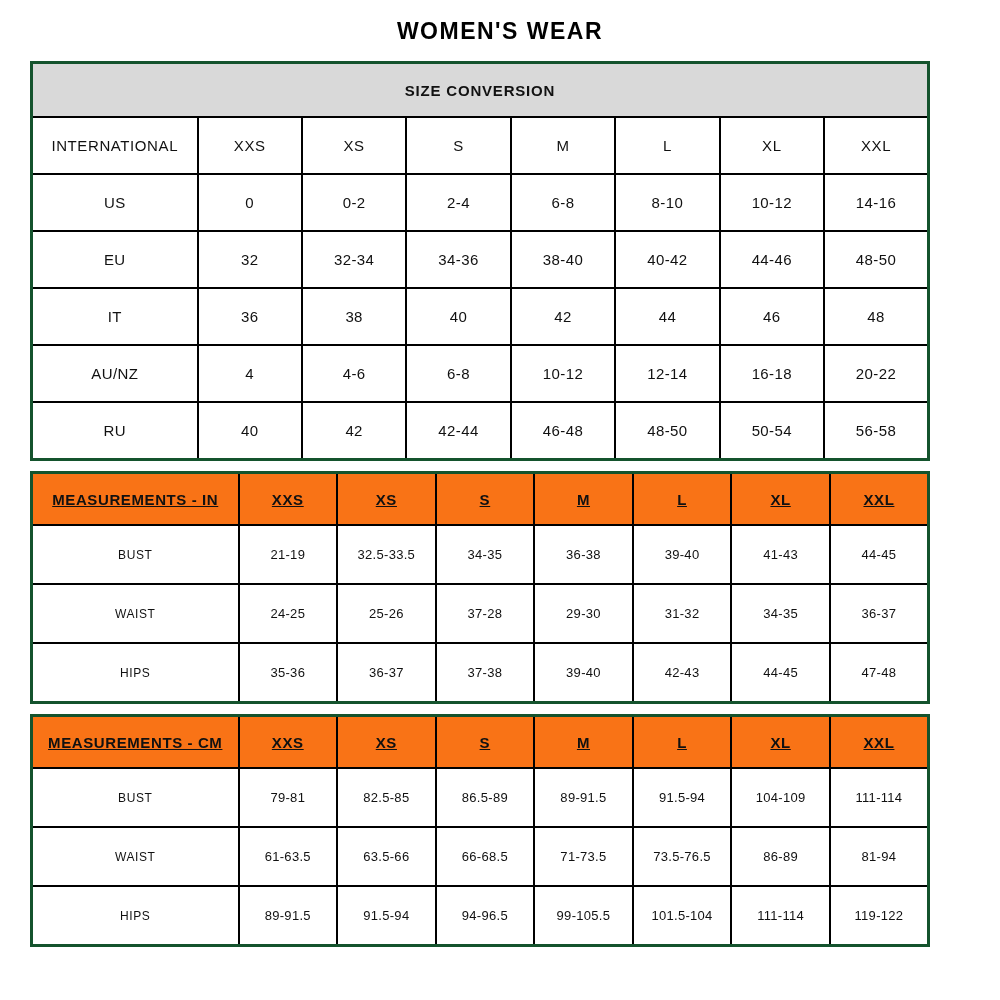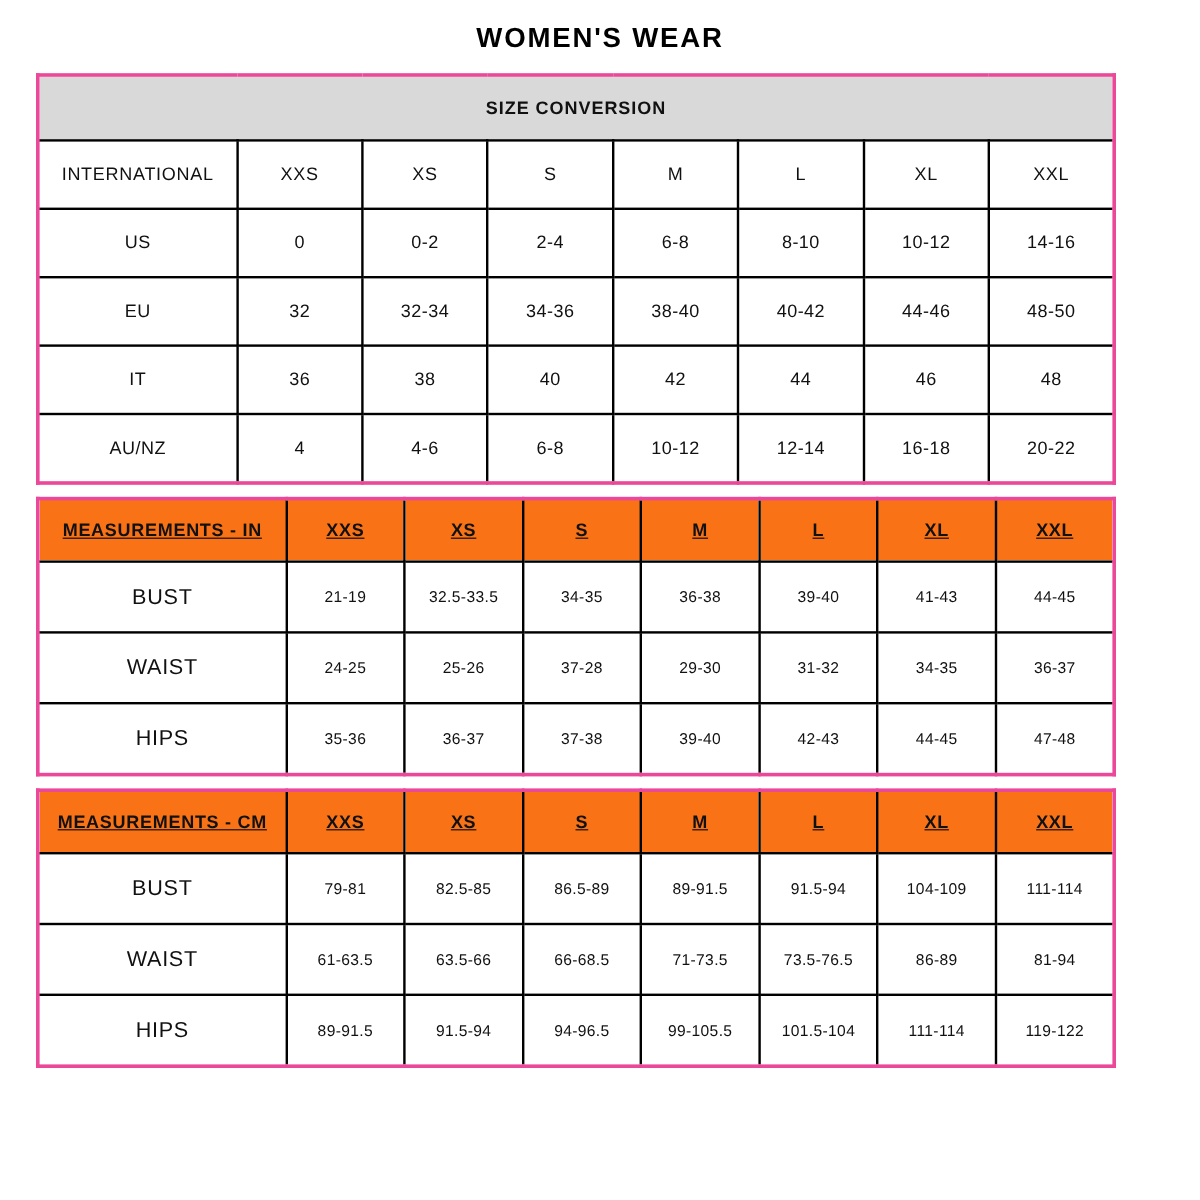--- a/index.html
+++ b/index.html
@@ -20,21 +20,21 @@
     font-size: 23px;
     font-weight: bold;
     letter-spacing: 1.5px;
     margin: 4px 0 16px 0;
     color: #000000;
   }
   table {
     border-collapse: collapse;
     width: 900px;
     table-layout: fixed;
-    border: 3px solid #ec4899;
+    border: 3px solid #14532d;
   }
   td {
     border: 2px solid #000000;
     text-align: center;
     vertical-align: middle;
     padding: 0 4px;
     overflow: hidden;
   }
   .tbl-spacer { height: 10px; }
 
@@ -66,21 +66,21 @@
     font-size: 15px;
     letter-spacing: 0.6px;
     text-decoration: underline;
   }
   .t-meas .data-row td {
     height: 57px;
     font-size: 13px;
     letter-spacing: 0.3px;
   }
   .t-meas .data-row td.label-cell {
-    font-size: 18px;
+    font-size: 12px;
     letter-spacing: 0.6px;
   }
   .t-meas col.c-label { width: 207px; }
 </style>
 </head>
 <body>
 
 <div class="page">
 
   <h1 class="page-title">WOMEN'S WEAR</h1>
@@ -142,20 +142,30 @@
     </tr>
     <tr class="data-row">
       <td class="label-cell">AU/NZ</td>
       <td>4</td>
       <td>4-6</td>
       <td>6-8</td>
       <td>10-12</td>
       <td>12-14</td>
       <td>16-18</td>
       <td>20-22</td>
+    </tr>
+    <tr class="data-row">
+      <td class="label-cell">RU</td>
+      <td>40</td>
+      <td>42</td>
+      <td>42-44</td>
+      <td>46-48</td>
+      <td>48-50</td>
+      <td>50-54</td>
+      <td>56-58</td>
     </tr>
   </tbody>
     </table>
 
   <div class="tbl-spacer"></div>
 
   <table class="t-meas">
     <colgroup>
       <col class="c-label">
         <col>

